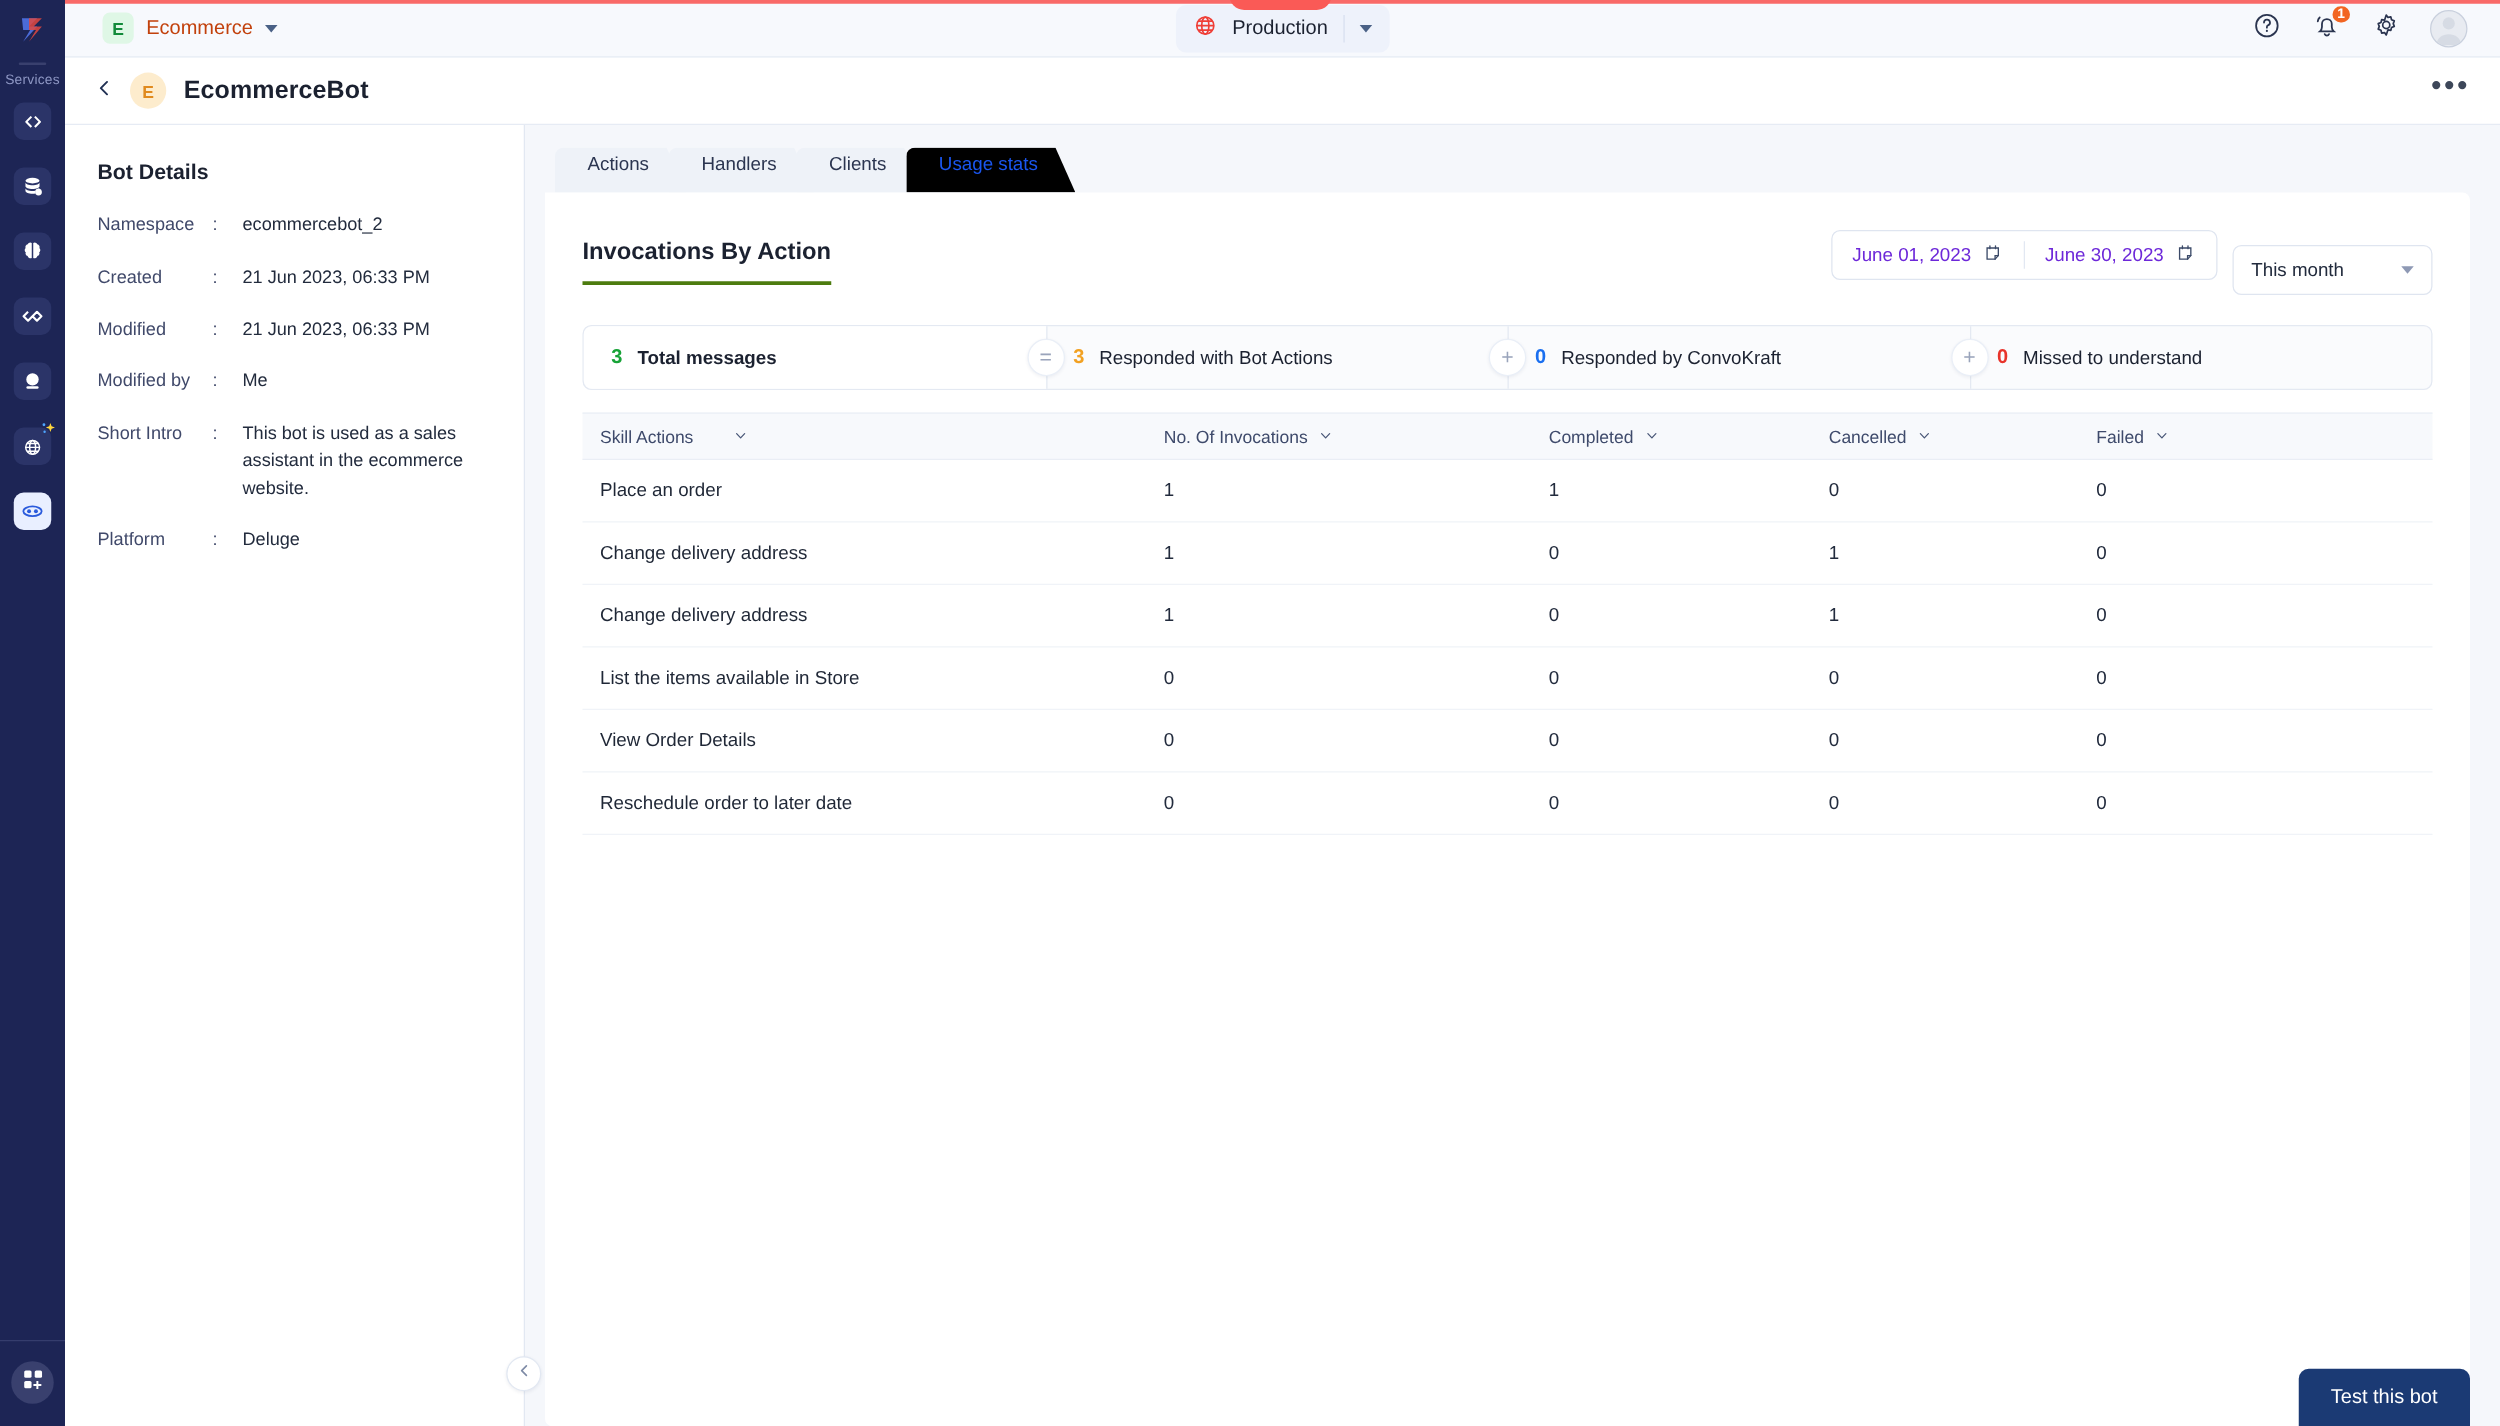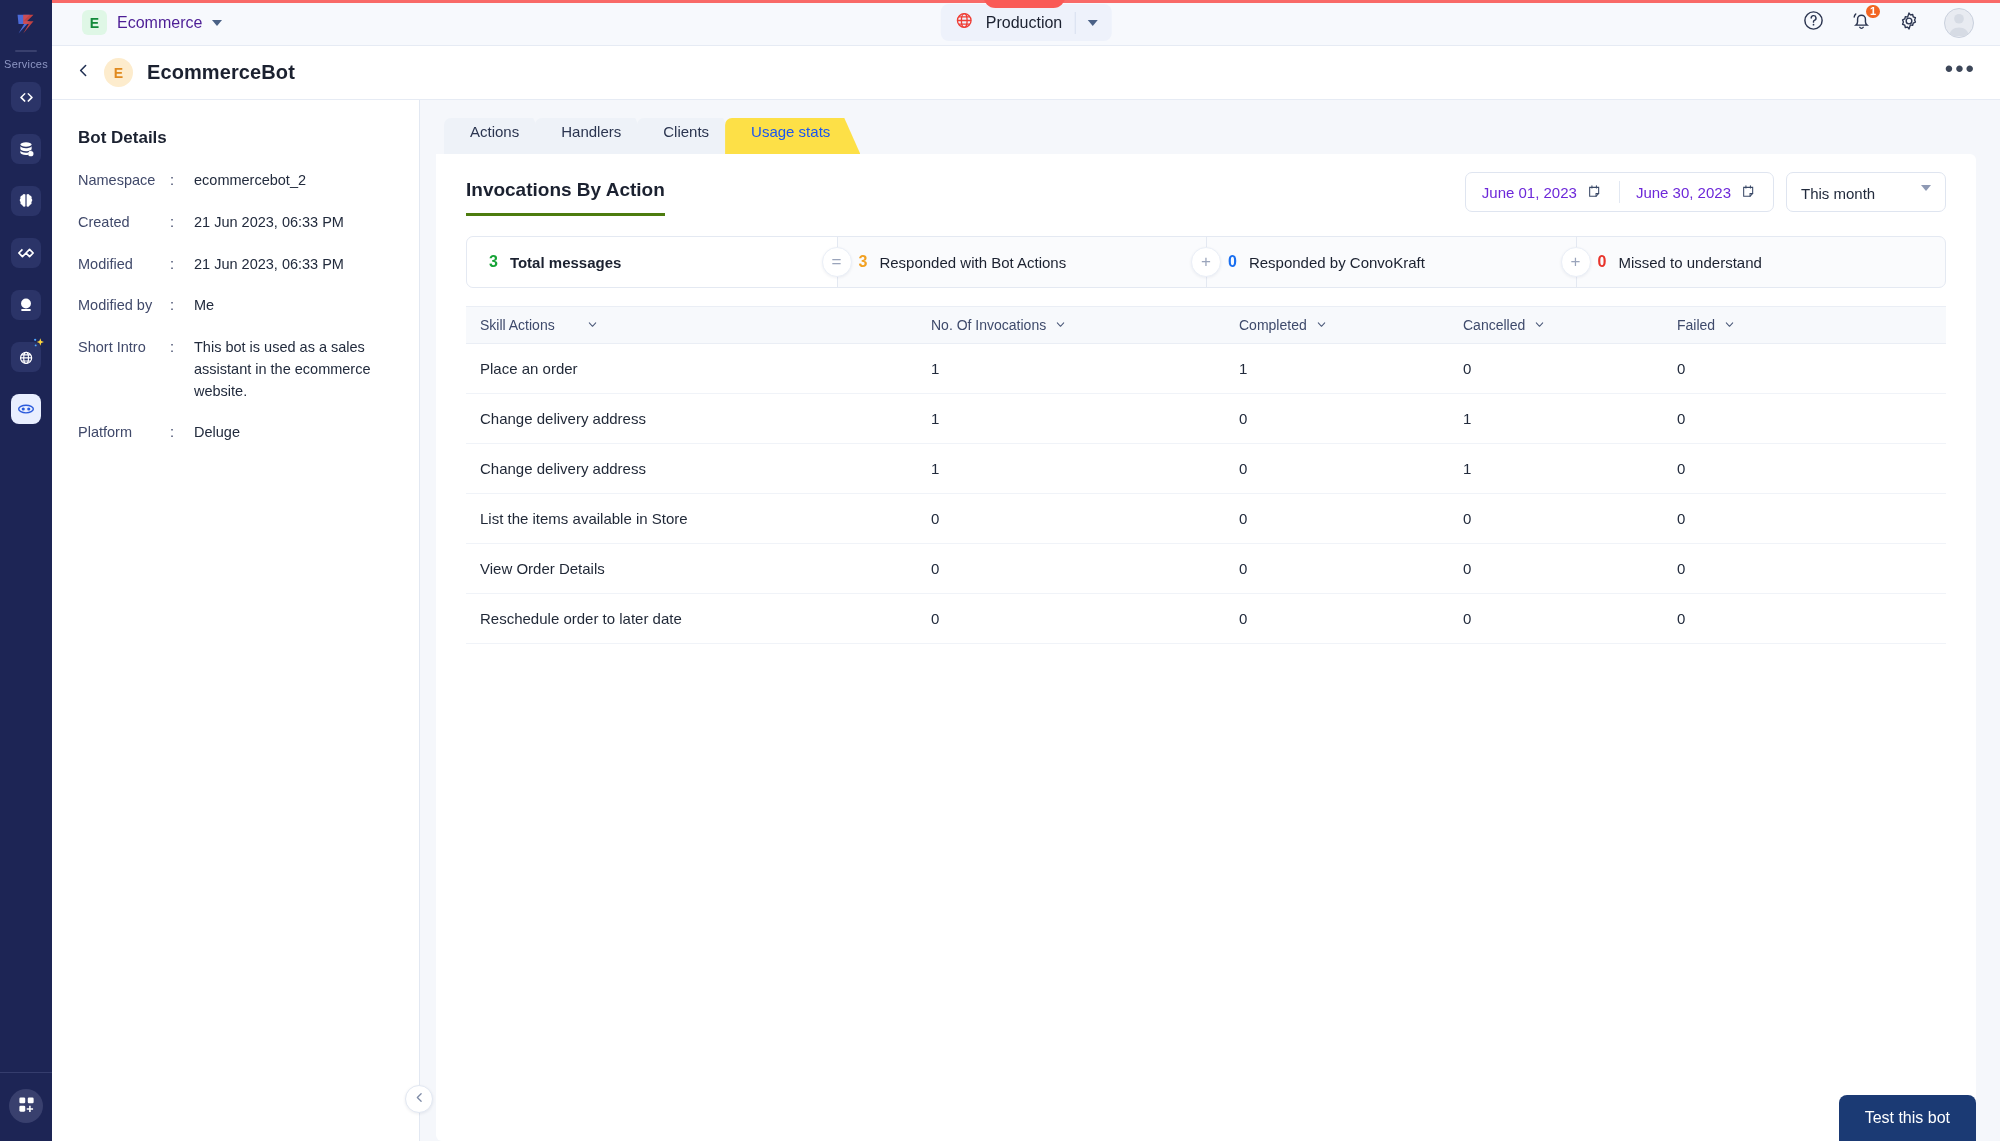--- a/index.html
+++ b/index.html
@@ -61,21 +61,21 @@
     border-bottom: 1px solid #e6ebf4;
     display: flex; align-items: center;
     position: relative;
   }
   .ws-chip { display: flex; align-items: center; gap: 10px; margin-left: 30px; cursor: pointer; }
   .ws-badge {
     width: 25px; height: 25px; border-radius: 6px; background: #dff7e6;
     color: #128a3a; font-weight: bold; font-size: 14px;
     display: flex; align-items: center; justify-content: center;
   }
-  .ws-name { font-size: 16px; color: #4c1d95; }
+  .ws-name { font-size: 16px; color: #c2410c; }
   .caret { width:0;height:0;border-left:5px solid transparent;border-right:5px solid transparent;border-top:6px solid #4a6186; }
 
   .env-pill {
     position: absolute; left: 50%; transform: translateX(-50%);
     display: flex; align-items: center; gap: 12px;
     background: #eef2fb; border-radius: 8px;
     padding: 7px 14px; cursor: pointer;
   }
   .env-name { font-size: 16px; color: #1b2130; }
   .env-sep { width: 1px; height: 22px; background: #d7dfef; }
@@ -139,40 +139,40 @@
     position: relative; height: 36px;
     display: flex; align-items: center;
     padding: 0 30px 10px 26px;
     font-size: 15px; color: #2b3550; cursor: pointer;
     background: #eef2f8;
     border-top-left-radius: 7px;
     border-top-right-radius: 7px;
     margin-right: -14px;
     clip-path: polygon(0 0, calc(100% - 16px) 0, 100% 100%, 0 100%);
   }
-  .tab.active { background: #fde047; color: #1a56f0; z-index: 3; }
+  .tab.active { background: #000000; color: #1a56f0; z-index: 3; }
 
   
   .panel { flex: 1 1 auto; background: #fff; border-radius: 0 6px 6px 6px; padding: 0 0 0 0; min-height:0; display:flex; flex-direction:column;}
   .panel-head { display:flex; align-items: center; padding: 18px 30px 0 30px; }
   .panel-title { font-size: 19px; font-weight: bold; color: #1b2130; padding-bottom: 12px; border-bottom: 3px solid #4d7c0f; }
   .panel-head-right { margin-left: auto; display: flex; align-items: center; gap: 12px; padding-bottom: 10px;}
 
   .daterange {
     display: flex; align-items: center;
     border: 1px solid #dfe5f0; border-radius: 7px; background: #fff;
     height: 40px;
   }
   .date-cell { display:flex; align-items:center; gap: 10px; padding: 0 16px; font-size: 15px; color: #6d28d9; cursor: pointer; }
   .date-sep { width: 1px; height: 22px; background: #e2e8f2; }
   .select-box {
-    display:flex; justify-content: space-between;
-    width: 160px; height: 40px; padding: 12px 14px;
+    display:flex; align-items:center; justify-content: space-between;
+    width: 160px; height: 40px; padding: 0 14px;
     border: 1px solid #dfe5f0; border-radius: 7px; background: #fff;
-    font-size: 15px; color: #222b3d; cursor: pointer;
+    font-size: 15px; color: #222b3d; cursor: pointer; margin-top: 24px;
   }
   .caret-sm { width:0;height:0;border-left:5px solid transparent;border-right:5px solid transparent;border-top:6px solid #8e99b4; }
 
   
   .statbar {
     margin: 14px 30px 0 30px;
     border: 1px solid #e4e9f2; border-radius: 7px;
     display: flex; align-items: stretch; height: 52px;
     background: #fafbfd; position: relative;
   }

